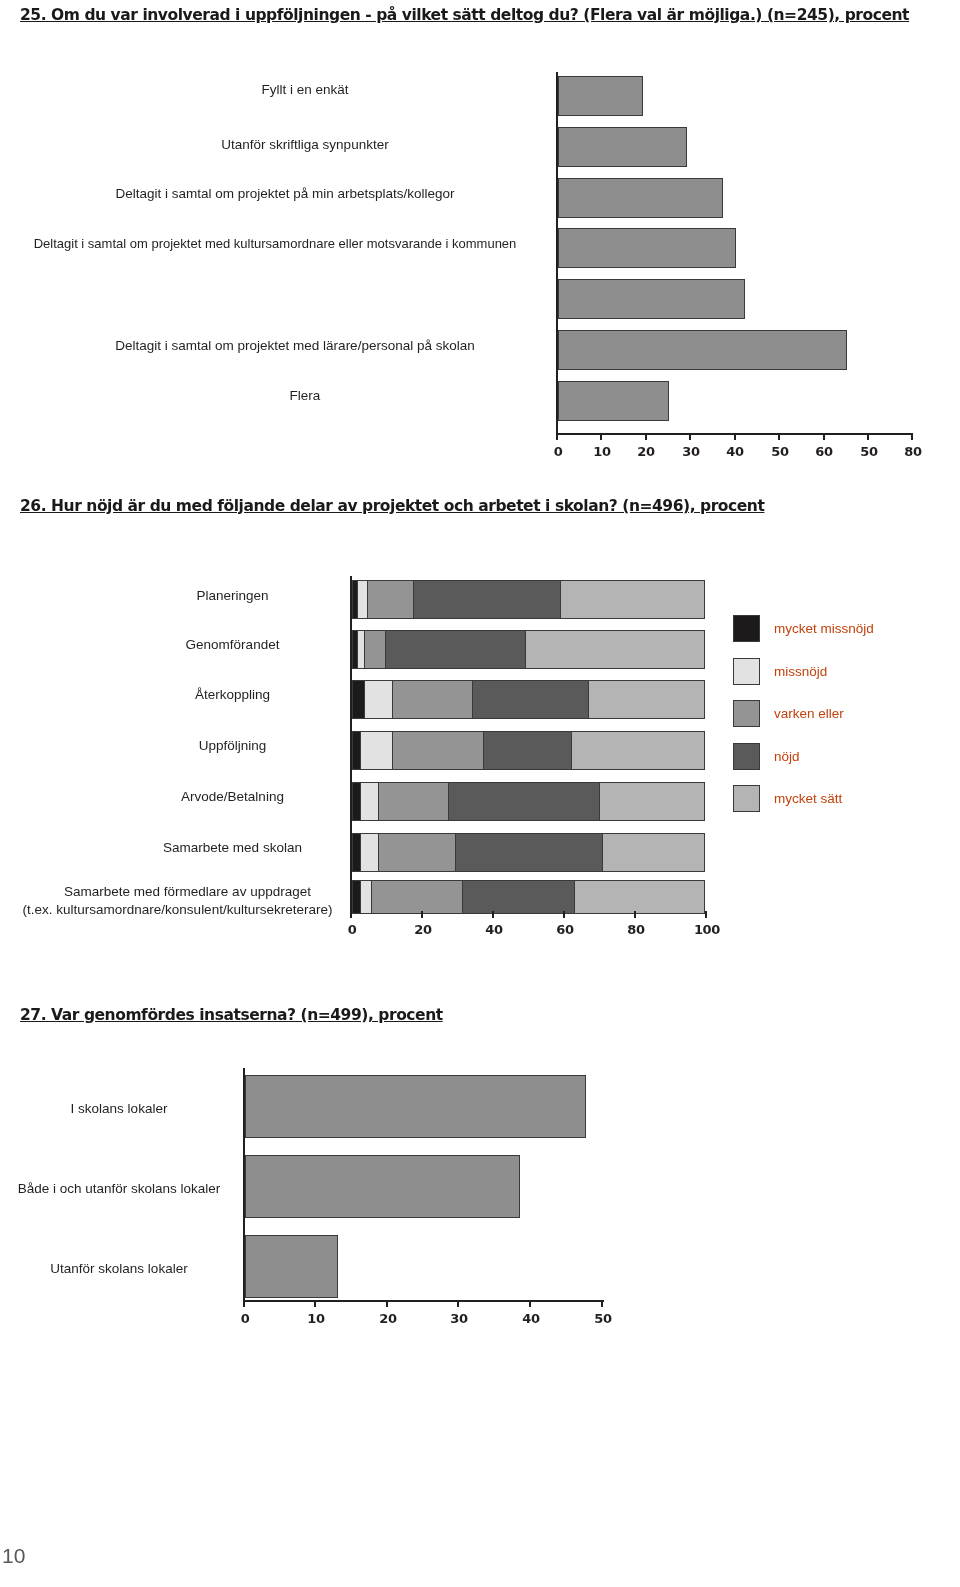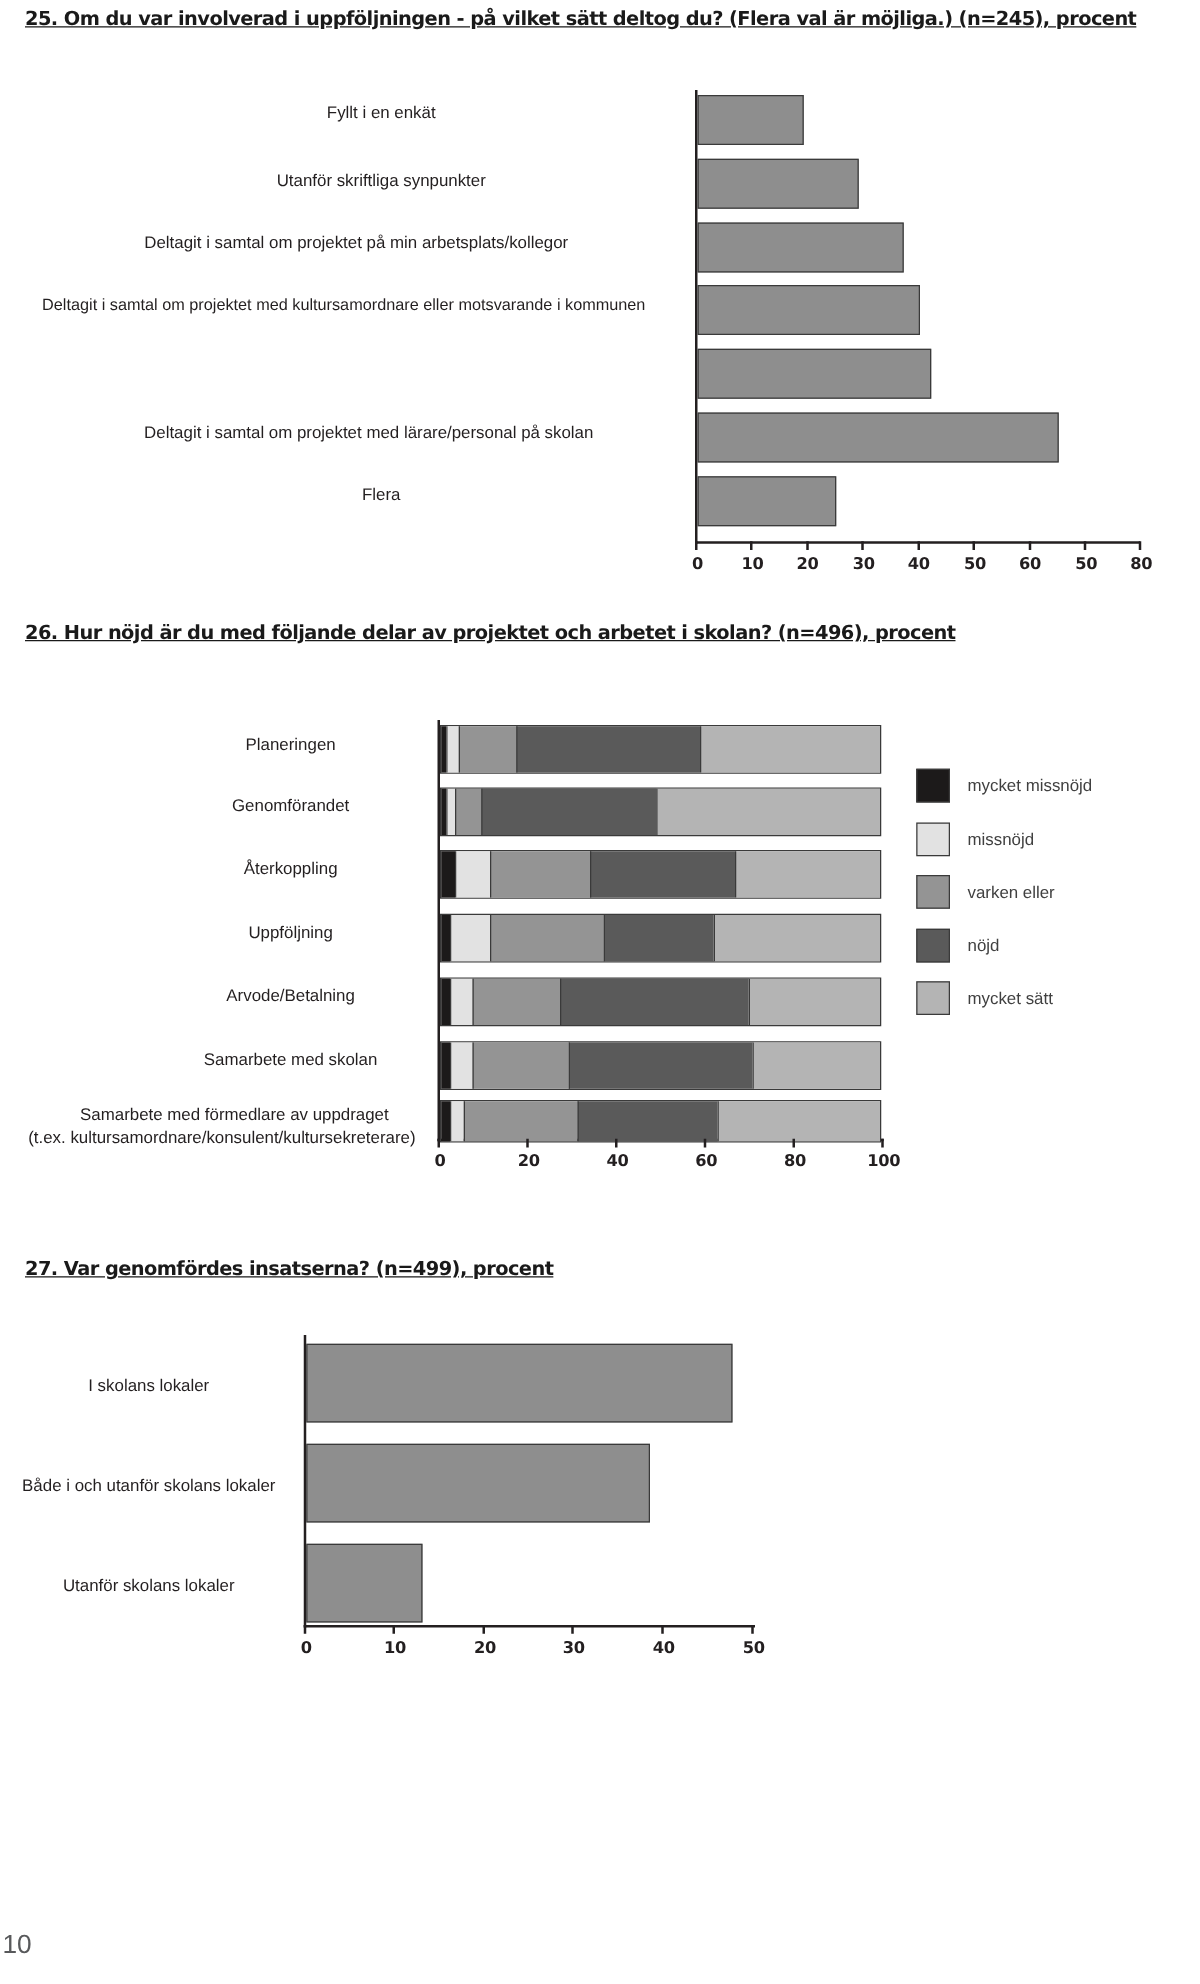--- a/index.html
+++ b/index.html
@@ -97,21 +97,21 @@
   .legend-swatch {
     width: 27px;
     height: 27px;
     border: 1.3px solid #3a3a3a;
     box-sizing: border-box;
     flex: 0 0 auto;
   }
   .legend-text {
     margin-left: 14px;
     font-size: 13.5px;
-    color: #404040;
+    color: #c2410c;
     white-space: nowrap;
   }
 
   
   .page-number {
     position: absolute;
     left: 2px;
     top: 1544px;
     font-size: 21px;
     color: #58595b;

